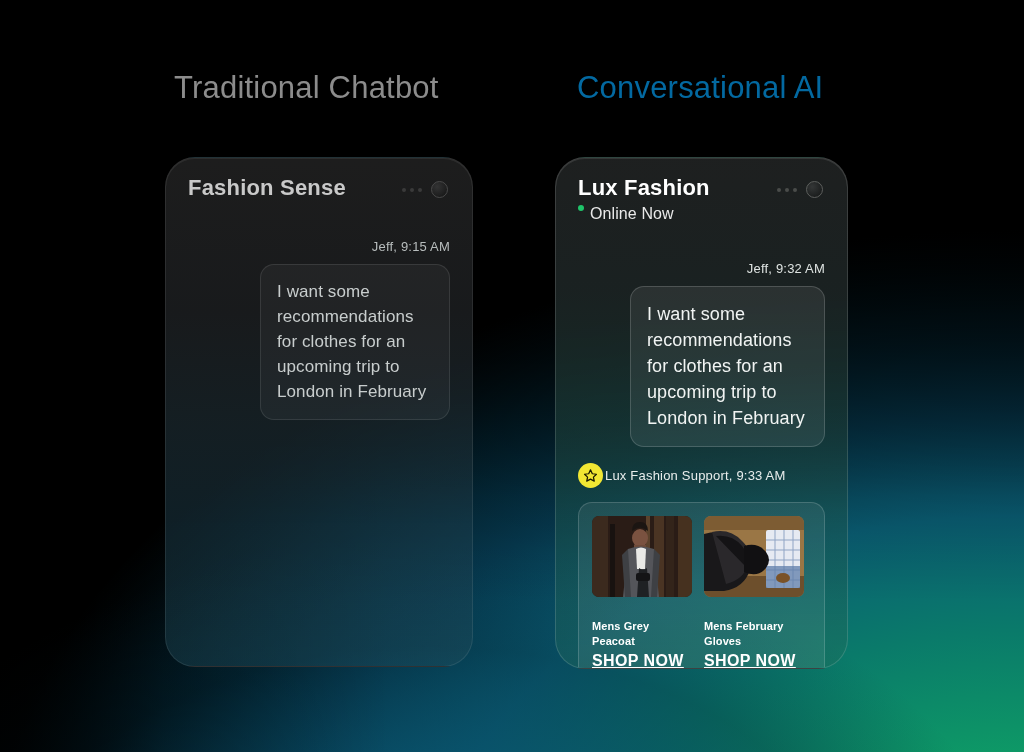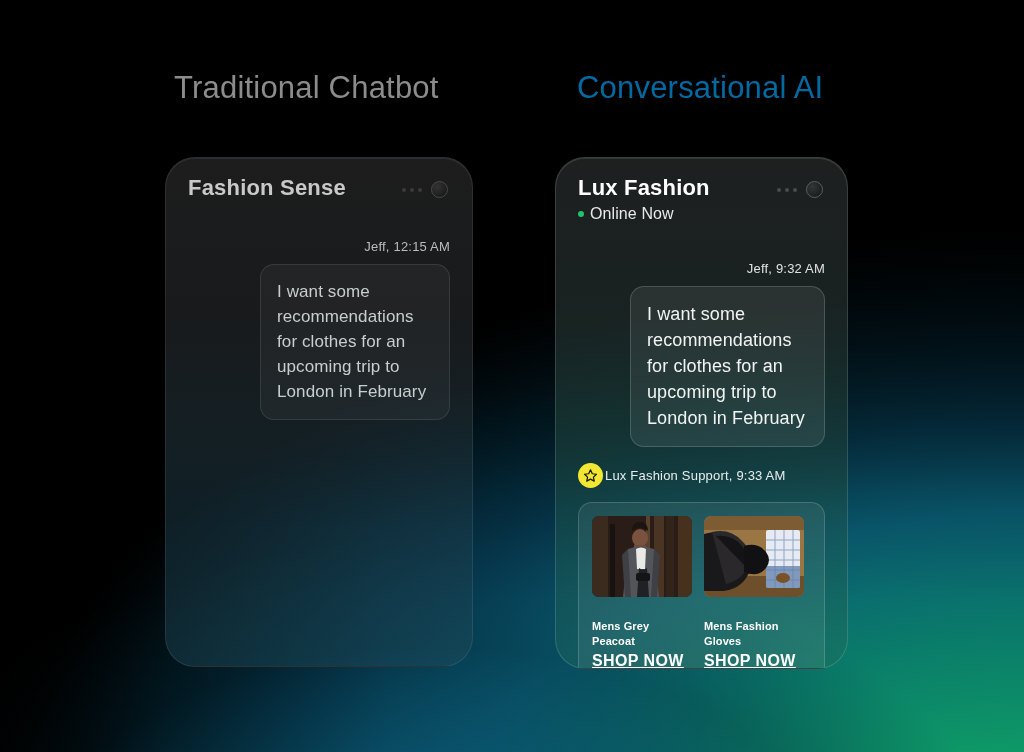--- a/index.html
+++ b/index.html
@@ -85,21 +85,21 @@
   .dots { display:flex; gap:4px; align-items:center; }
   .dots i { display:block; width:4px; height:4px; border-radius:50%; background:#3a3a3a; }
   .phone-right .dots i { background:#4a4c4a; }
   .avatar-circle {
     width:17px; height:17px; border-radius:50%;
     border:1.5px solid #4a4a4a;
     background:radial-gradient(circle at 35% 32%, rgba(255,255,255,0.10), rgba(0,0,0,0.35));
   }
   .phone-right .avatar-circle { border-color:#5d5f5d; }
 
-  .status-row { display:flex; align-items:center; gap:6px; margin-top:4px; }
+  .status-row { display:flex; align-items:flex-start; gap:6px; margin-top:4px; }
   .status-dot { width:6px; height:6px; border-radius:50%; background:#1fc46a; }
   .status-text { font-size:16px; color:#e9e9e9; letter-spacing:0.1px; }
 
   
   .meta { font-size:13px; letter-spacing:0.2px; }
   .phone-left  .meta { color:#b8bdbd; }
   .phone-right .meta { color:#dfe4e2; }
   .meta.right-align { text-align:right; }
 
   
@@ -197,21 +197,21 @@
       <div class="dots">
           <i></i>
           <i></i>
           <i></i>
         </div>
       <div class="avatar-circle"></div>
     </div>
   </div>
 
   <div style="margin-top:38px;">
-    <div class="meta right-align">Jeff, 12:15 AM</div>
+    <div class="meta right-align">Jeff, 9:15 AM</div>
     <div class="bubble user">I want some
 recommendations
 for clothes for an
 upcoming trip to
 London in February</div>
   </div>
 
 </div>
 
 <div class="phone phone-right">
@@ -298,19 +298,19 @@
             <line x1="62" y1="64" x2="96" y2="64"></line>
             <line x1="71" y1="14" x2="71" y2="72"></line>
             <line x1="80" y1="14" x2="80" y2="72"></line>
             <line x1="89" y1="14" x2="89" y2="72"></line>
           </g>
           <rect x="62" y="50" width="34" height="22" fill="#5f7daa" opacity="0.75"></rect>
           <ellipse cx="79" cy="62" rx="7" ry="5" fill="#7a5227"></ellipse>
           <path d="M40 30 q14 -4 22 6 q6 8 0 16 q-8 10 -22 4" fill="#111012"></path>
         </svg>
       </div>
-      <div class="pname">Mens Fashion
+      <div class="pname">Mens February
 Gloves</div>
       <div class="pshop">SHOP NOW</div>
     </div>
 
   </div>
 </div>
 
 </body></html>

